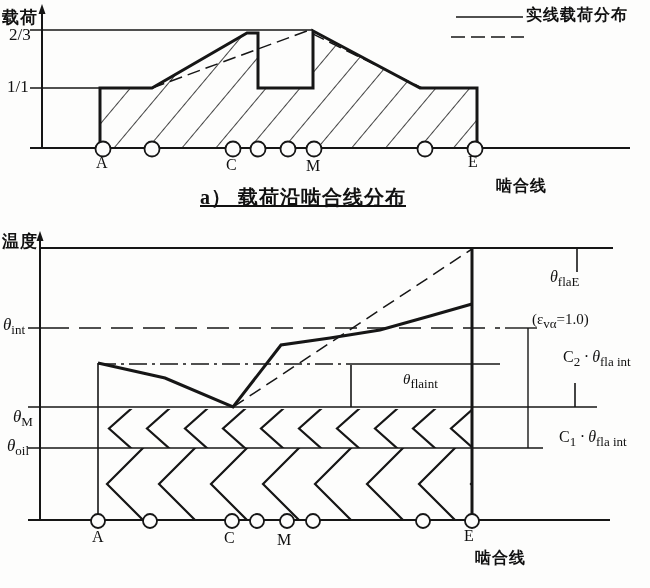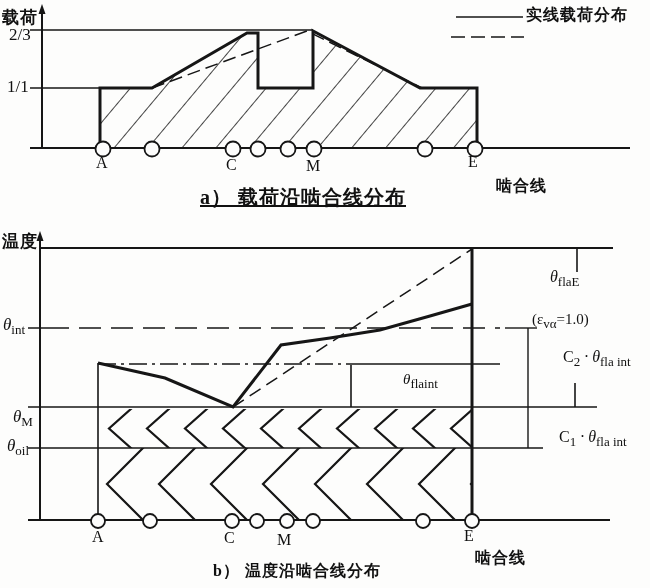--- a/index.html
+++ b/index.html
@@ -132,21 +132,20 @@
 
   <div class="lbl" style="left:3px;top:316px;font-size:17px;"><span class="th">θ</span><span class="sb">int</span></div>
   <div class="lbl" style="left:13px;top:396px;font-size:17px;margin-top:12px;"><span class="th">θ</span><span class="sb">M</span></div>
   <div class="lbl" style="left:7px;top:437px;font-size:17px;"><span class="th">θ</span><span class="sb">oil</span></div>
 
   <div class="lbl" style="left:92px;top:529px;font-size:16px;">A</div>
   <div class="lbl" style="left:224px;top:530px;font-size:16px;">C</div>
   <div class="lbl" style="left:277px;top:532px;font-size:16px;">M</div>
   <div class="lbl" style="left:464px;top:528px;font-size:16px;">E</div>
   <div class="lbl cjk" style="left:475px;top:550px;font-size:16px;">啮合线</div>
-  <div class="lbl cjk" style="left:213px;top:563px;font-size:16px;">b） 温度沿啮合线分布</div>
 
   <div class="lbl sm" style="left:403px;top:372px;"><span class="th">θ</span><span class="sb">flaint</span></div>
   <div class="lbl" style="left:550px;top:269px;font-size:16px;"><span class="th">θ</span><span class="sb">flaE</span></div>
 
   <div class="lbl sm" style="left:532px;top:312px;"><span>(ε</span><span class="sb">vα</span><span>=1.0)</span></div>
 
   <div class="lbl" style="left:563px;top:349px;font-size:16px;"><span>C</span><span class="sb">2</span><span class="th"> · θ</span><span class="sb">fla int</span></div>
 
   <div class="lbl" style="left:559px;top:429px;font-size:16px;"><span>C</span><span class="sb">1</span><span class="th"> · θ</span><span class="sb">fla int</span></div>
 

